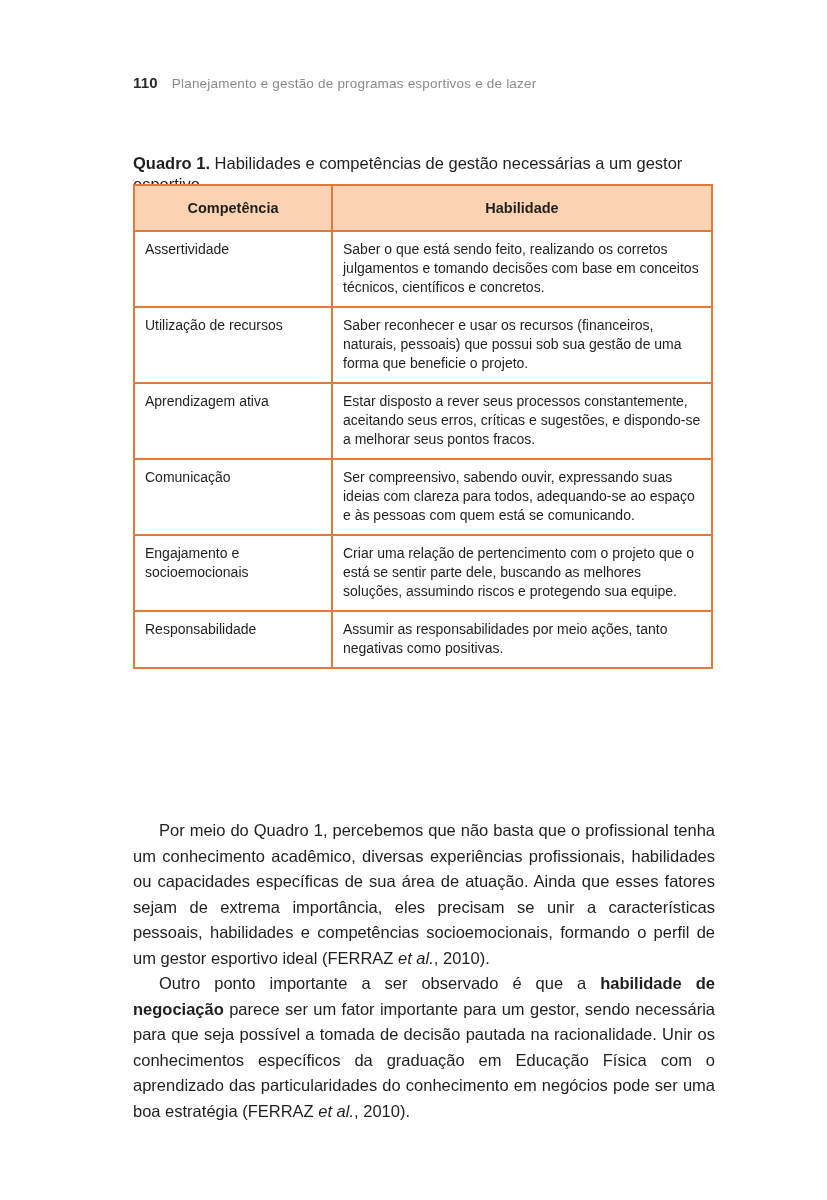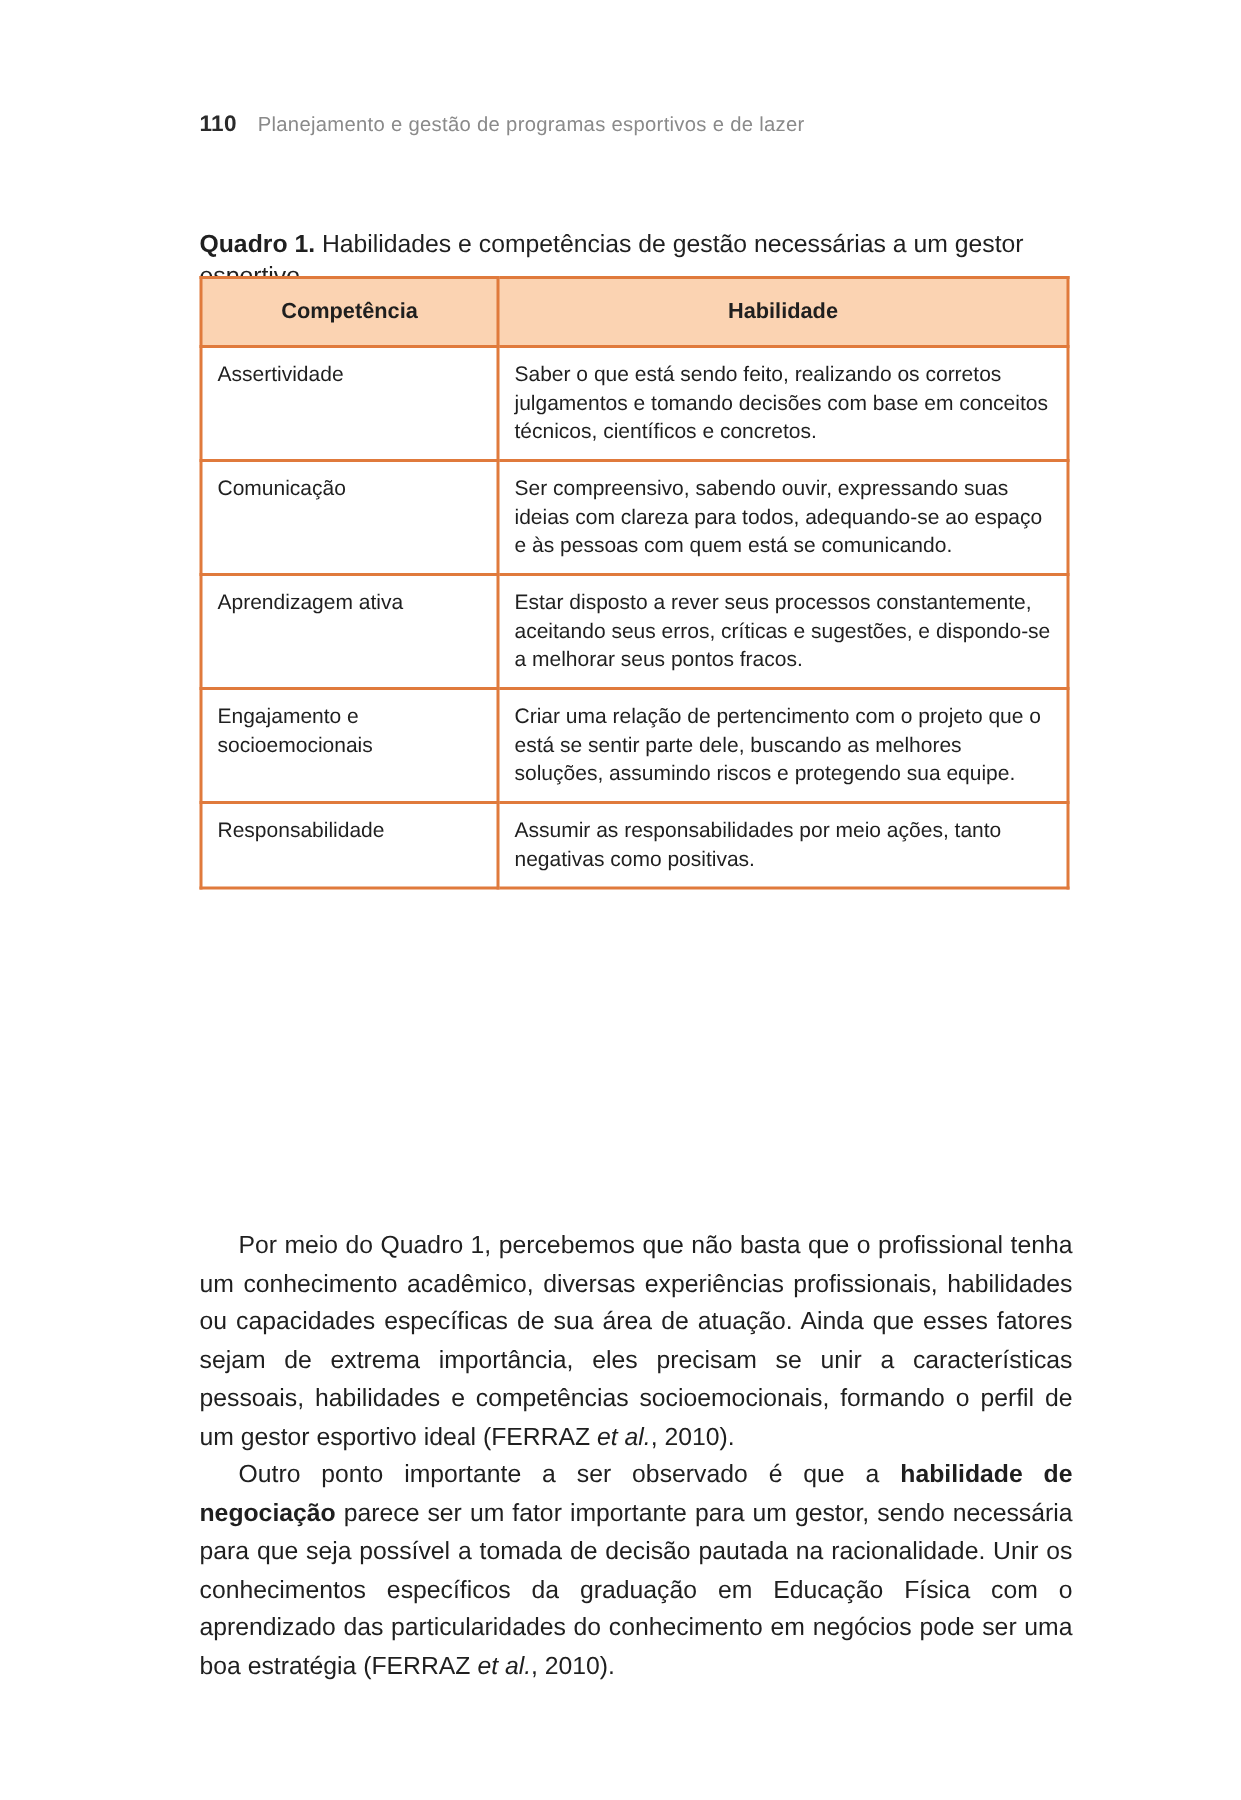--- a/index.html
+++ b/index.html
@@ -38,26 +38,30 @@
       <th>Competência</th>
       <th>Habilidade</th>
     </tr>
   </thead>
   <tbody>
     <tr>
       <td class="comp">Assertividade</td>
       <td>Saber o que está sendo feito, realizando os corretos julgamentos e tomando decisões com base em conceitos técnicos, científicos e concretos.</td>
     </tr>
     <tr>
-      <td class="comp">Comunicação</td>
-      <td>Ser compreensivo, sabendo ouvir, expressando suas ideias com clareza para todos, adequando-se ao espaço e às pessoas com quem está se comunicando.</td>
+      <td class="comp">Utilização de recursos</td>
+      <td>Saber reconhecer e usar os recursos (financeiros, naturais, pessoais) que possui sob sua gestão de uma forma que beneficie o projeto.</td>
     </tr>
     <tr>
       <td class="comp">Aprendizagem ativa</td>
       <td>Estar disposto a rever seus processos constantemente, aceitando seus erros, críticas e sugestões, e dispondo-se a melhorar seus pontos fracos.</td>
+    </tr>
+    <tr>
+      <td class="comp">Comunicação</td>
+      <td>Ser compreensivo, sabendo ouvir, expressando suas ideias com clareza para todos, adequando-se ao espaço e às pessoas com quem está se comunicando.</td>
     </tr>
     <tr>
       <td class="comp">Engajamento e socioemocionais</td>
       <td>Criar uma relação de pertencimento com o projeto que o está se sentir parte dele, buscando as melhores soluções, assumindo riscos e protegendo sua equipe.</td>
     </tr>
     <tr>
       <td class="comp">Responsabilidade</td>
       <td>Assumir as responsabilidades por meio ações, tanto negativas como positivas.</td>
     </tr>
   </tbody>

